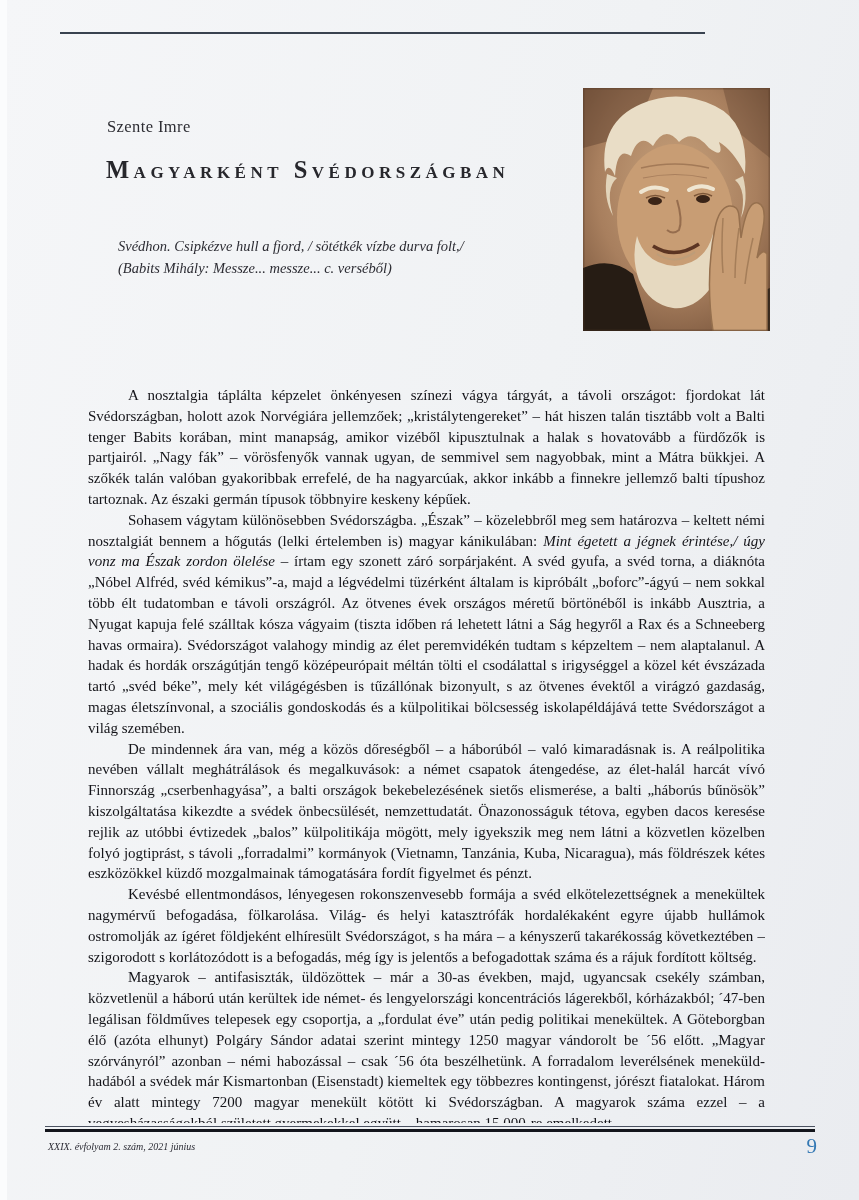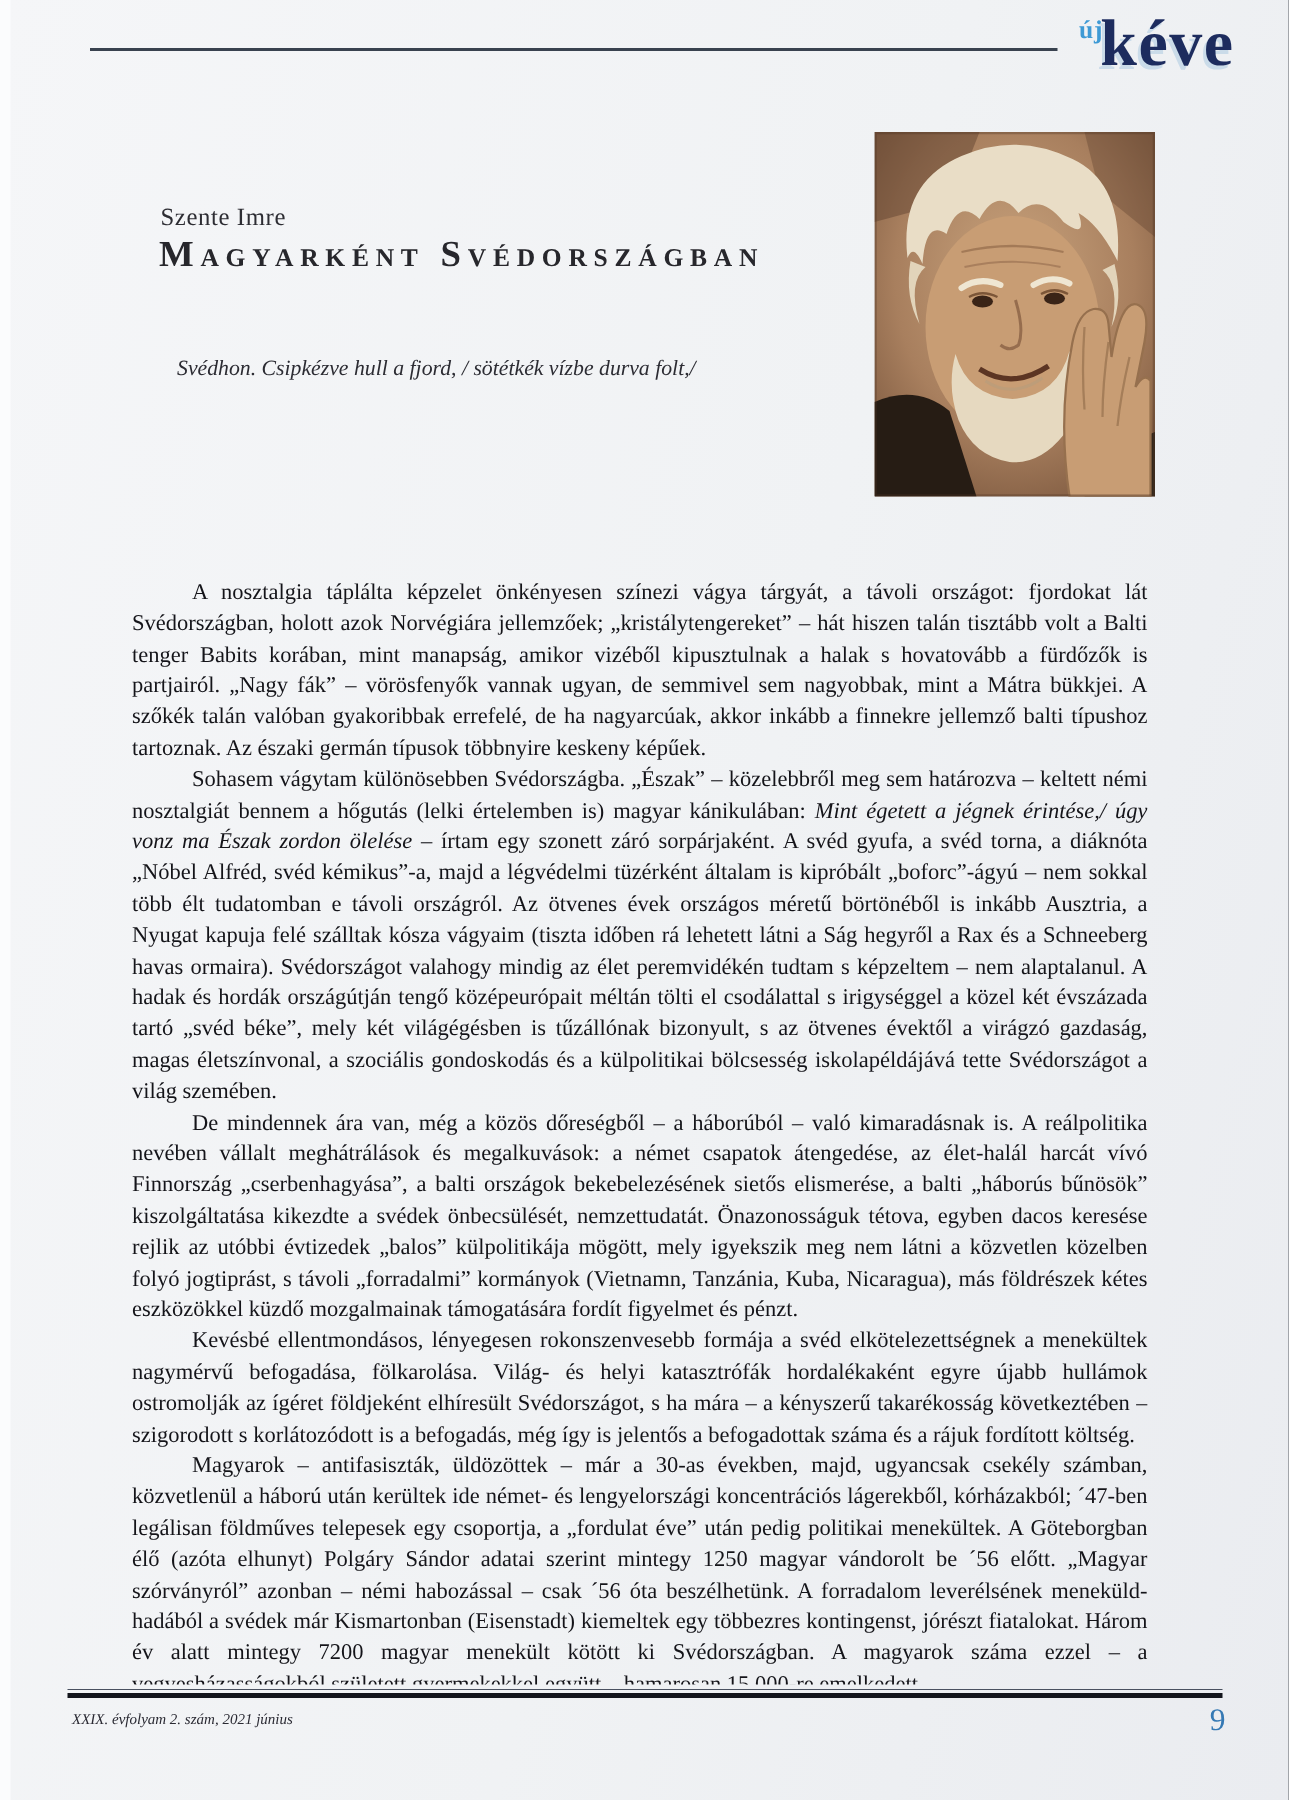--- a/index.html
+++ b/index.html
@@ -10,21 +10,21 @@
     overflow:hidden;
   }
   .page::before{content:"";position:absolute;left:0;top:0;bottom:0;width:7px;background:#fbfcfd;}
   
   .masthead-rule{position:absolute;left:60px;top:32px;width:645px;height:2px;background:#39424f;}
   .logo{position:absolute;top:8px;right:36px;display:flex;align-items:flex-start;}
   .logo .uj{font-size:17px;font-weight:bold;color:#3e9ad5;margin:2px -2px 0 0;letter-spacing:0.5px;}
   .logo .keve{font-size:44px;font-weight:bold;color:#1d2c5e;line-height:0.95;letter-spacing:1px;
     text-shadow:-2px 3px 0 rgba(110,165,210,0.28);}
   
-  .author{position:absolute;left:107px;top:135px;font-size:16.5px;color:#2d2d33;letter-spacing:0.4px;}
+  .author{position:absolute;left:107px;top:117px;font-size:16.5px;color:#2d2d33;letter-spacing:0.4px;}
   .title{position:absolute;left:106px;top:156px;font-size:24.5px;letter-spacing:4.5px;
     font-variant:small-caps;color:#27272c;white-space:nowrap;font-weight:bold;}
   .epigraph{position:absolute;left:118px;top:236px;width:470px;text-align:left;
     font-style:italic;font-size:14.5px;line-height:21.5px;color:#2c2c33;}
   
   .photo{position:absolute;left:583px;top:88px;width:187px;height:243px;box-shadow:0 0 0 1px rgba(90,62,44,.4) inset;}
   .photo svg{display:block;width:100%;height:100%;}
   
   .body-text{position:absolute;left:88px;top:385px;width:677px;max-height:738px;overflow:hidden;
     font-size:15px;line-height:20.8px;text-align:justify;color:#141419;}
@@ -36,31 +36,28 @@
   .footer-issue{position:absolute;left:48px;top:1141px;font-style:italic;font-size:10px;color:#2a2a33;}
   .footer-page{position:absolute;right:42px;top:1134px;font-size:21px;color:#3579b4;}
 </style>
 </head>
 <body>
 
 <div class="page">
 
   <div class="masthead-rule"></div>
 
-  <div class="logo">
-    <span class="uj">új</span>
-    <span class="keve">kéve</span>
-  </div>
 
   <div class="author">Szente Imre</div>
 
   <div class="title">Magyarként Svédországban</div>
 
   <div class="epigraph">
     <div>Svédhon. Csipkézve hull a fjord, / sötétkék vízbe durva folt,/</div>
+    <div>(Babits Mihály: Messze... messze... c. verséből)</div>
   </div>
 
   <div class="photo">
     <svg viewBox="0 0 187 243" preserveAspectRatio="none">
       <defs>
         <radialGradient id="pg" cx="50%" cy="40%" r="78%">
           <stop offset="0%" stop-color="#c9a47e"></stop>
           <stop offset="55%" stop-color="#a87f5e"></stop>
           <stop offset="100%" stop-color="#6e4c35"></stop>
         </radialGradient>

